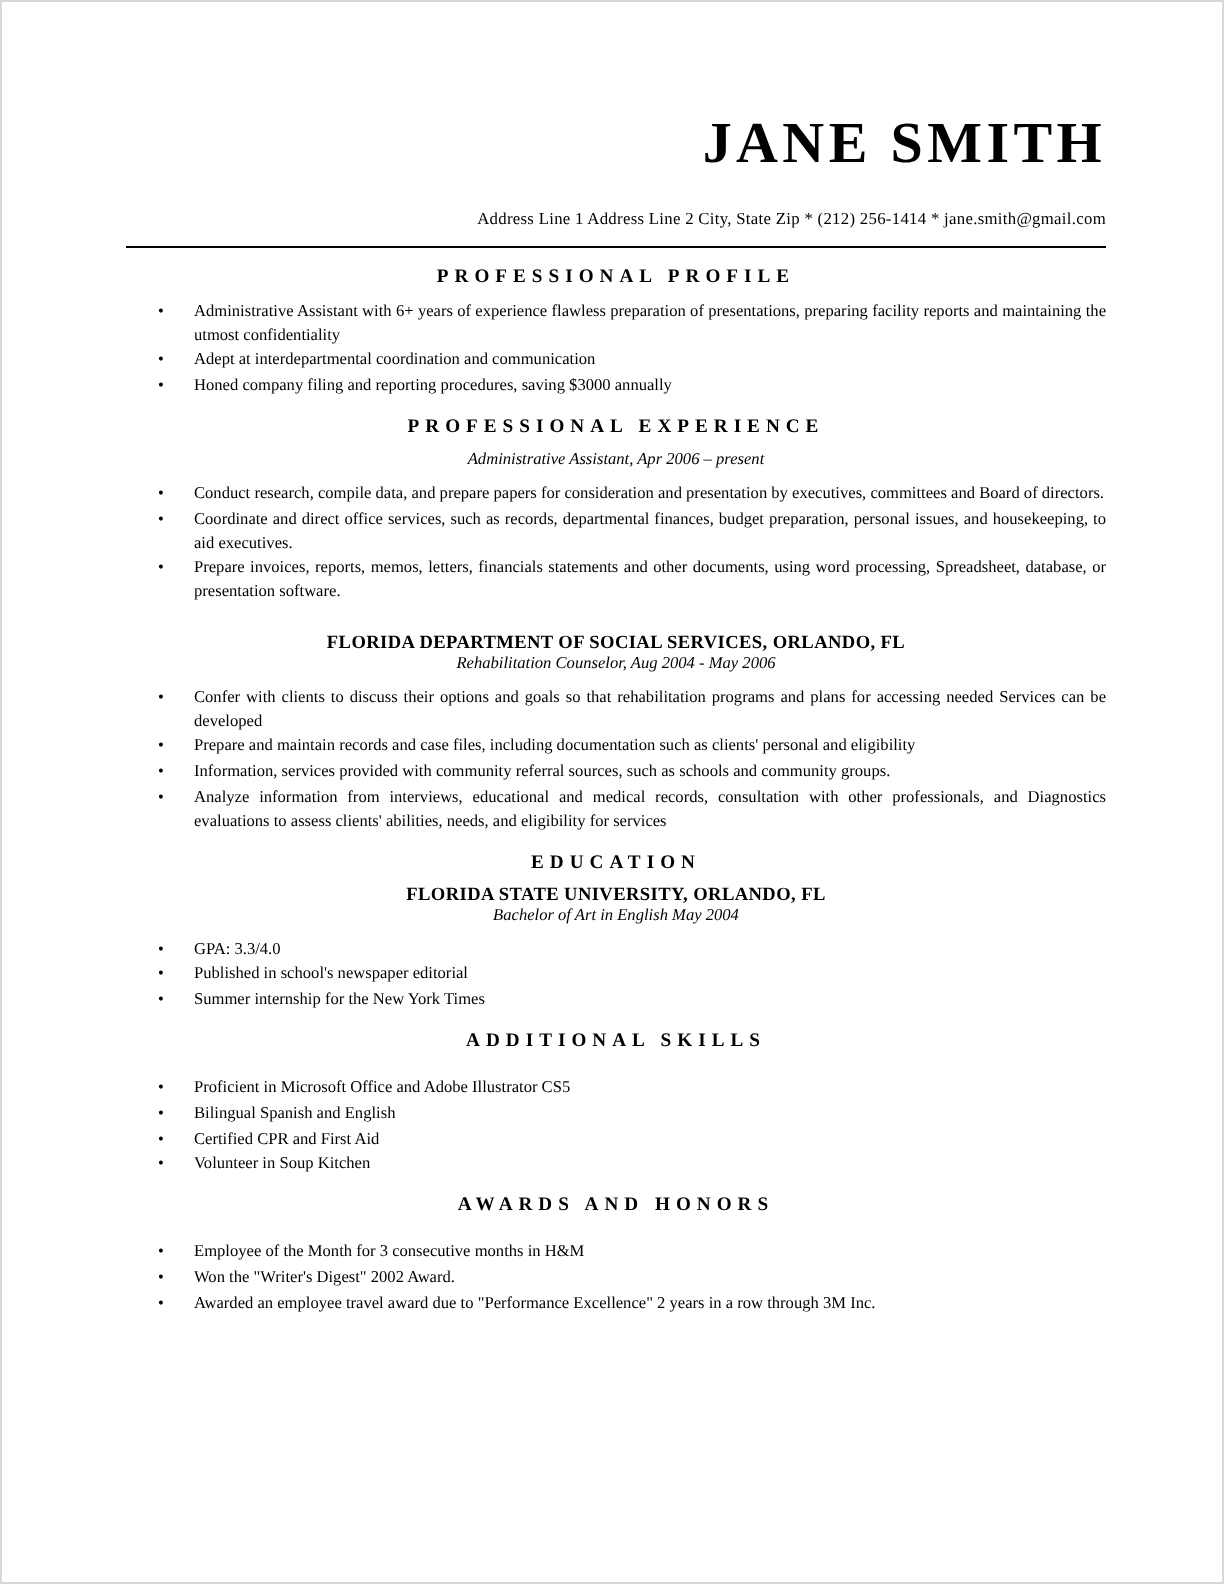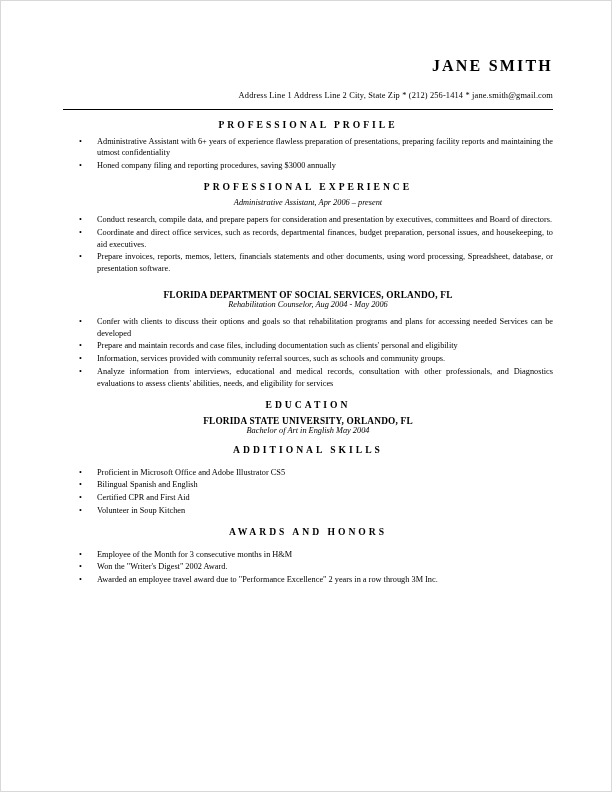--- a/index.html
+++ b/index.html
@@ -26,21 +26,21 @@
     background: #ffffff;
   }
   .inner {
     position: absolute;
     left: 62px;
     top: 56px;
     width: 490px;
   }
   .name {
     text-align: right;
-    font-size: 16px;
+    font-size: 29px;
     font-weight: bold;
     letter-spacing: 2.2px;
     font-family: "Liberation Serif", serif;
     line-height: 1.1;
     margin: 0 0 8px 0;
   }
   .contact {
     text-align: right;
     font-size: 8.4px;
     letter-spacing: 0.15px;
@@ -106,20 +106,21 @@
 <div class="page">
   <div class="inner">
 
     <div class="name">JANE SMITH</div>
     <div class="contact">Address Line 1 Address Line 2 City, State Zip  *  (212) 256-1414 * jane.smith@gmail.com</div>
     <hr class="rule">
 
     <div class="section-title">PROFESSIONAL PROFILE</div>
     <ul class="bullets">
       <li>Administrative Assistant with 6+ years of experience flawless preparation of presentations, preparing facility reports and maintaining the utmost confidentiality</li>
+      <li>Adept at interdepartmental coordination and communication</li>
       <li>Honed company filing and reporting procedures, saving $3000 annually</li>
     </ul>
 
     <div class="section-title">PROFESSIONAL EXPERIENCE</div>
 
     <div class="job-title">Administrative Assistant, Apr 2006 – present</div>
     <ul class="bullets">
       <li>Conduct research, compile data, and prepare papers for consideration and presentation by executives, committees and Board of directors.</li>
       <li>Coordinate and direct office services, such as records, departmental finances, budget preparation, personal issues, and housekeeping, to aid executives.</li>
       <li>Prepare invoices, reports, memos, letters, financials statements and other documents, using word processing, Spreadsheet, database, or presentation software.</li>
@@ -132,20 +133,25 @@
     <ul class="bullets">
       <li>Confer with clients to discuss their options and goals so that rehabilitation programs and plans for accessing needed Services can be developed</li>
       <li>Prepare and maintain records and case files, including documentation such as clients' personal and eligibility</li>
       <li>Information, services provided with community referral sources, such as schools and community groups.</li>
       <li>Analyze information from interviews, educational and medical records, consultation with other professionals, and Diagnostics evaluations to assess clients' abilities, needs, and eligibility for services</li>
     </ul>
 
     <div class="section-title">EDUCATION</div>
     <div class="job-company">FLORIDA STATE UNIVERSITY, ORLANDO, FL</div>
     <div class="job-title">Bachelor of Art in English May 2004</div>
+    <ul class="bullets">
+      <li>GPA: 3.3/4.0</li>
+      <li>Published in school's newspaper editorial</li>
+      <li>Summer internship for the New York Times</li>
+    </ul>
 
     <div class="section-title">ADDITIONAL SKILLS</div>
     <div class="gap-small"></div>
     <ul class="bullets">
       <li>Proficient in Microsoft Office and Adobe Illustrator CS5</li>
       <li>Bilingual Spanish and English</li>
       <li>Certified CPR and First Aid</li>
       <li>Volunteer in Soup Kitchen</li>
     </ul>
 

